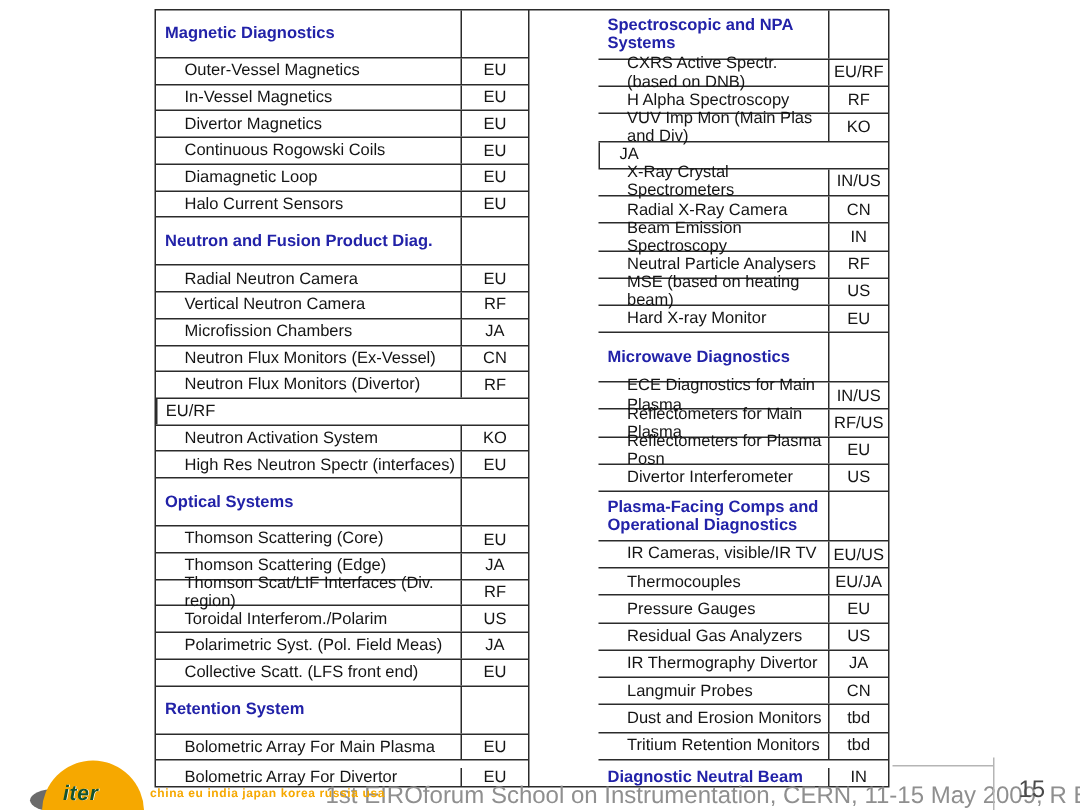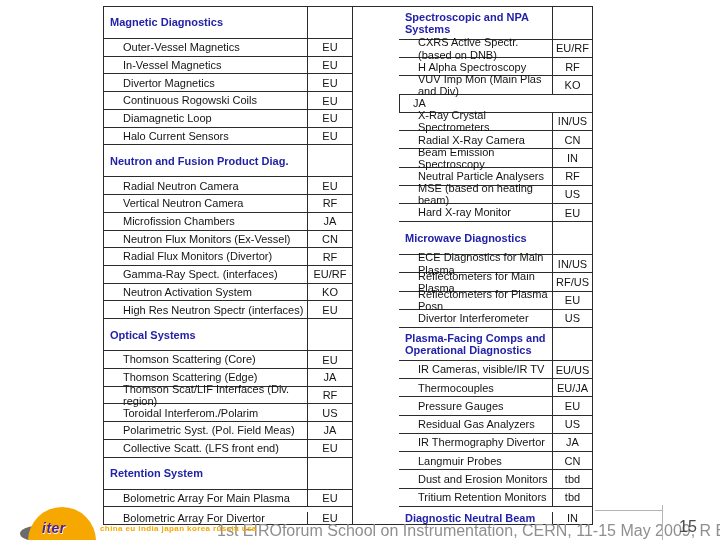--- a/index.html
+++ b/index.html
@@ -65,21 +65,21 @@
     position:absolute;left:20px;top:526px;width:34px;height:15px;
     background:#6b6b6b;border-radius:50%;z-index:1;
   }
   .logo-disc{
     position:absolute;left:28px;top:507px;width:68px;height:68px;
     border-radius:50%;background:var(--iter_orange);z-index:2;
   }
   .logo-text{
     position:absolute;left:14px;top:13px;
     font-size:14px;font-weight:bold;font-style:italic;
-    color:#4c1d95;text-shadow:0.5px 0.5px 0 #fff;
+    color:#14532d;text-shadow:0.5px 0.5px 0 #fff;
     letter-spacing:0.5px;
   }
   .logo-tagline{
     position:absolute;left:100px;top:524px;z-index:3;
     font-size:8px;font-weight:bold;color:var(--iter_orange);
     letter-spacing:0.4px;white-space:nowrap;
   }
 </style>
 </head>
 <body>
@@ -129,25 +129,24 @@
       </div>
       <div class="row">
         <div class="cell-label">Microfission Chambers</div>
         <div class="cell-value">JA</div>
       </div>
       <div class="row">
         <div class="cell-label">Neutron Flux Monitors (Ex-Vessel)</div>
         <div class="cell-value">CN</div>
       </div>
       <div class="row">
-        <div class="cell-label">Radial Flux Monitors (Divertor)</div>
-        <div class="cell-value">RF</div>
-      </div>
-      <div class="row">
-        <div class="cell-label">Gamma-Ray Spect. (interfaces)</div>
+        <div class="cell-label">Neutron Flux Monitors (Divertor)</div>
+        <div class="cell-value">RF</div>
+      </div>
+      <div class="row">
         <div class="cell-value">EU/RF</div>
       </div>
       <div class="row">
         <div class="cell-label">Neutron Activation System</div>
         <div class="cell-value">KO</div>
       </div>
       <div class="row">
         <div class="cell-label">High Res Neutron Spectr (interfaces)</div>
         <div class="cell-value">EU</div>
       </div>

